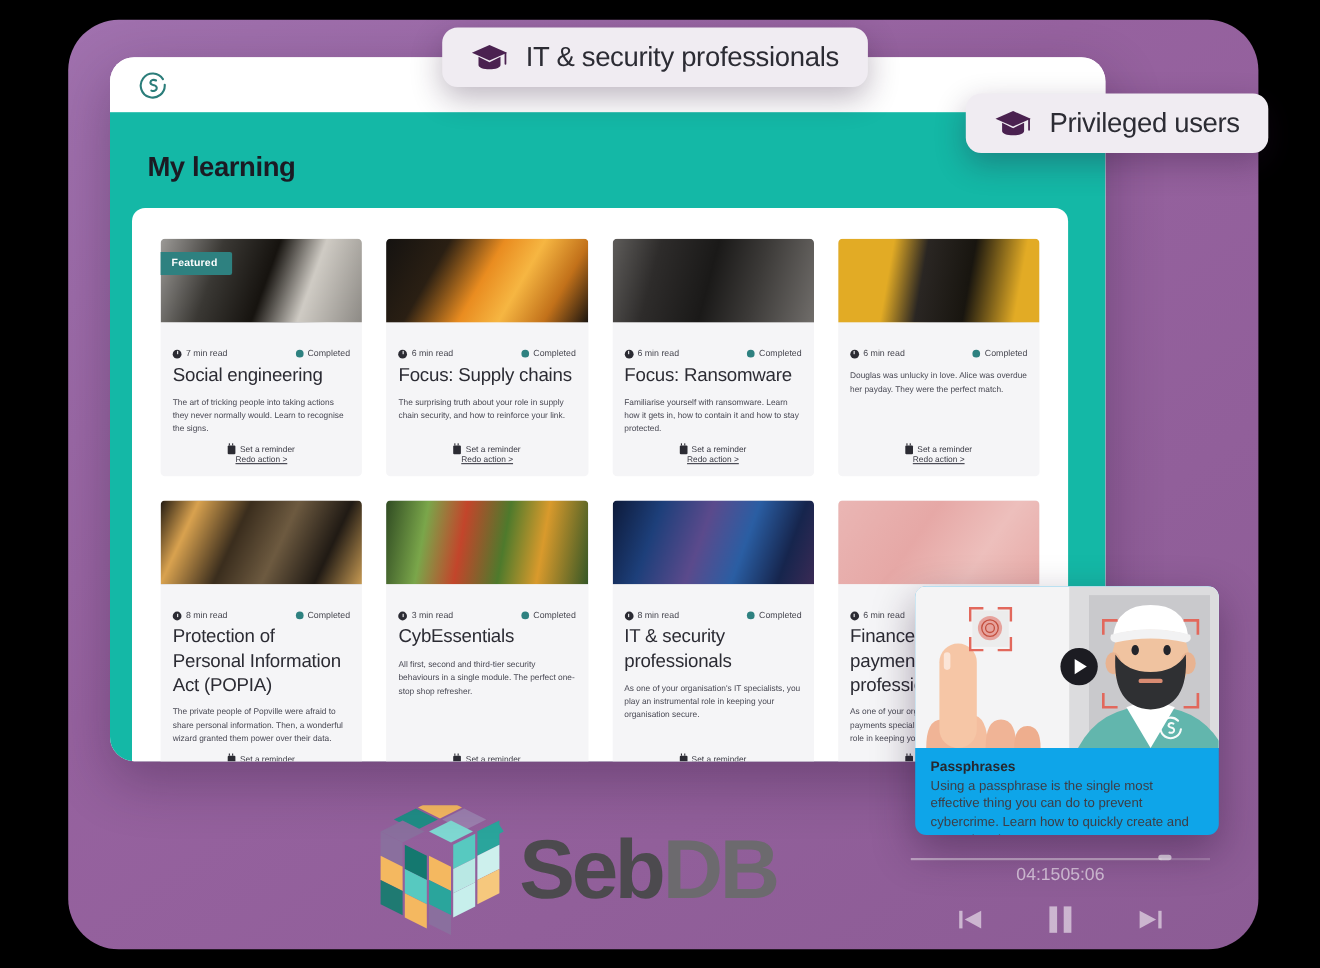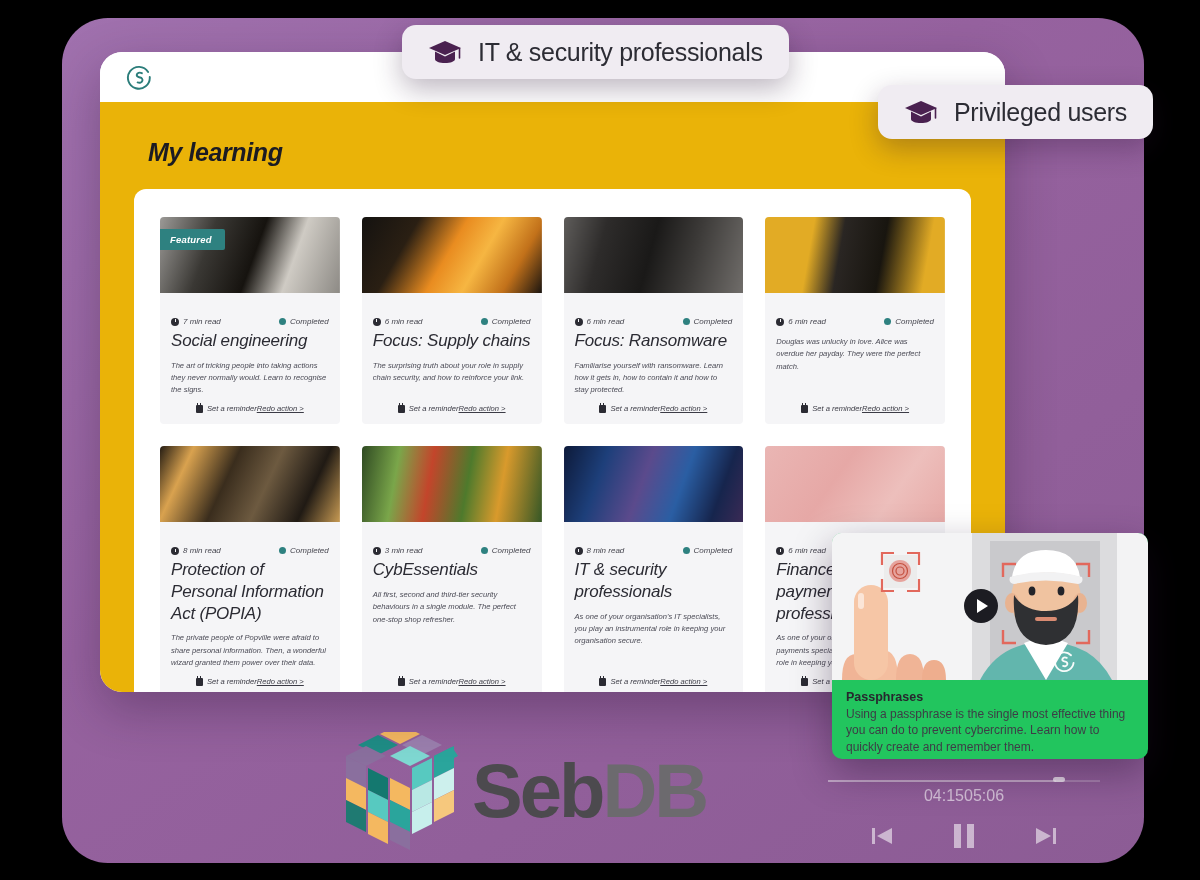--- a/index.html
+++ b/index.html
@@ -32,23 +32,22 @@
   }
   .browser-chrome {
     height: 50px;
     background: #ffffff;
     display: flex; align-items: center;
     padding-left: 26px;
   }
   .brand-mark { width: 26px; height: 26px; }
   .browser-body {
     height: 590px;
-    background: #eab308;
-    padding: 26px 34px 0 34px;
-    font-style: italic;
+    background: #14b8a6;
+    padding: 26px 34px 0 20px;
   }
   .page-title {
     font-size: 25px;
     font-weight: 700;
     color: #1b1b23;
     letter-spacing: -0.4px;
     margin: 10px 0 22px 14px;
   }
   .content-card {
     background: #fff;
@@ -124,20 +123,21 @@
     font-size: 7.6px;
     line-height: 1.62;
     color: #4a4a55;
     flex: 1 1 auto;
   }
   .lcard .actions {
     display: flex; align-items: center; justify-content: center;
     padding: 8px 11px 11px 11px;
     font-size: 7.6px;
     color: #3b3b45;
+    flex-direction: column;
   }
   .actions .reminder { display: flex; align-items: center; gap: 4px; }
   .cal {
     width: 7px; height: 8px;
     background: #2b2b33;
     border-radius: 1px;
     position: relative; flex: 0 0 auto;
   }
   .cal::before {
     content:""; position:absolute; top:-1.5px; left:1px;
@@ -173,22 +173,22 @@
     white-space: nowrap;
   }
   #chip-it { left: 402px; top: 25px; height: 54px; }
   #chip-priv { left: 878px; top: 85px; height: 54px; }
   .cap-icon { width: 34px; height: 26px; flex: 0 0 auto; }
 
   
   .video-pop {
     position: absolute;
     left: 832px; top: 533px;
-    width: 316px; height: 226px;
-    background: #22c55e;
+    width: 276px; height: 226px;
+    background: #0ea5e9;
     border-radius: 10px;
     overflow: hidden;
     box-shadow: 0 14px 38px rgba(35,12,45,.38);
   }
   .video-art { position: relative; height: 147px; background: #f3f3f4; overflow: hidden; }
   .vp-text { padding: 10px 14px 0 14px; }
   .vp-title { font-size: 12.5px; font-weight: 700; color: #27272e; margin-bottom: 2px; }
   .vp-desc  { font-size: 12px; line-height: 1.36; color: #3d3d46; }
   .play-btn {
     position: absolute; left: 132px; top: 56px;

